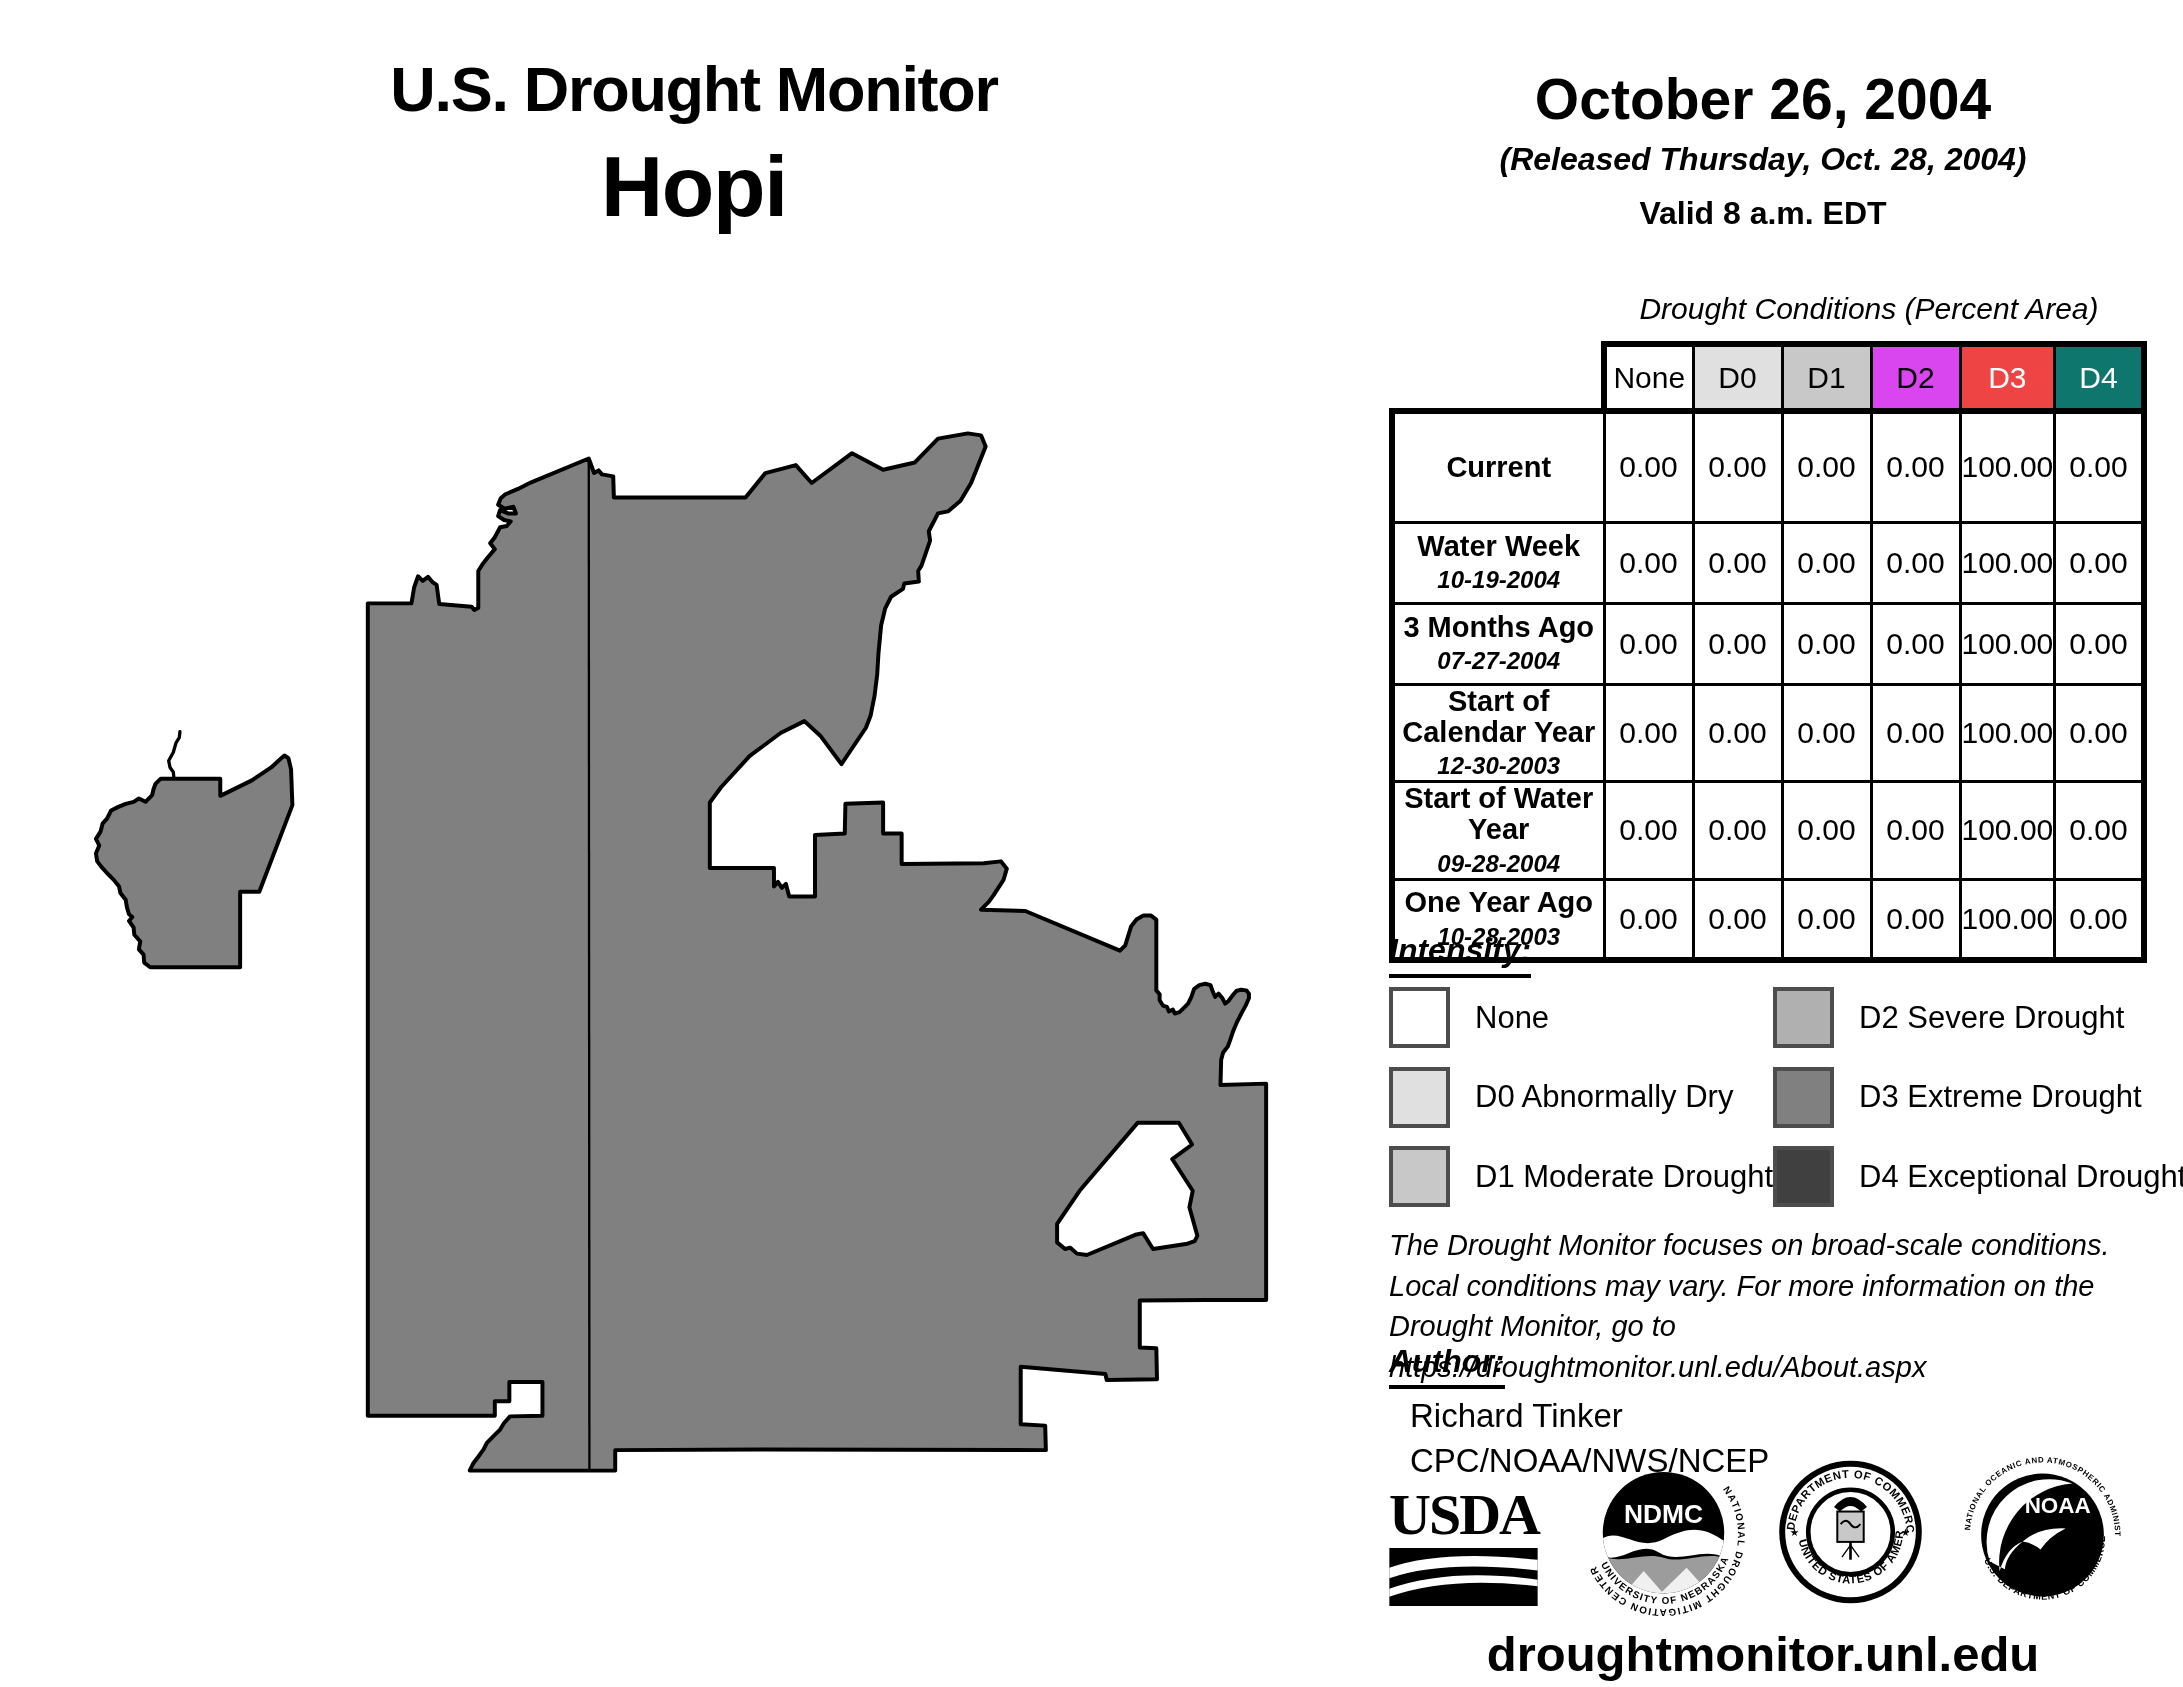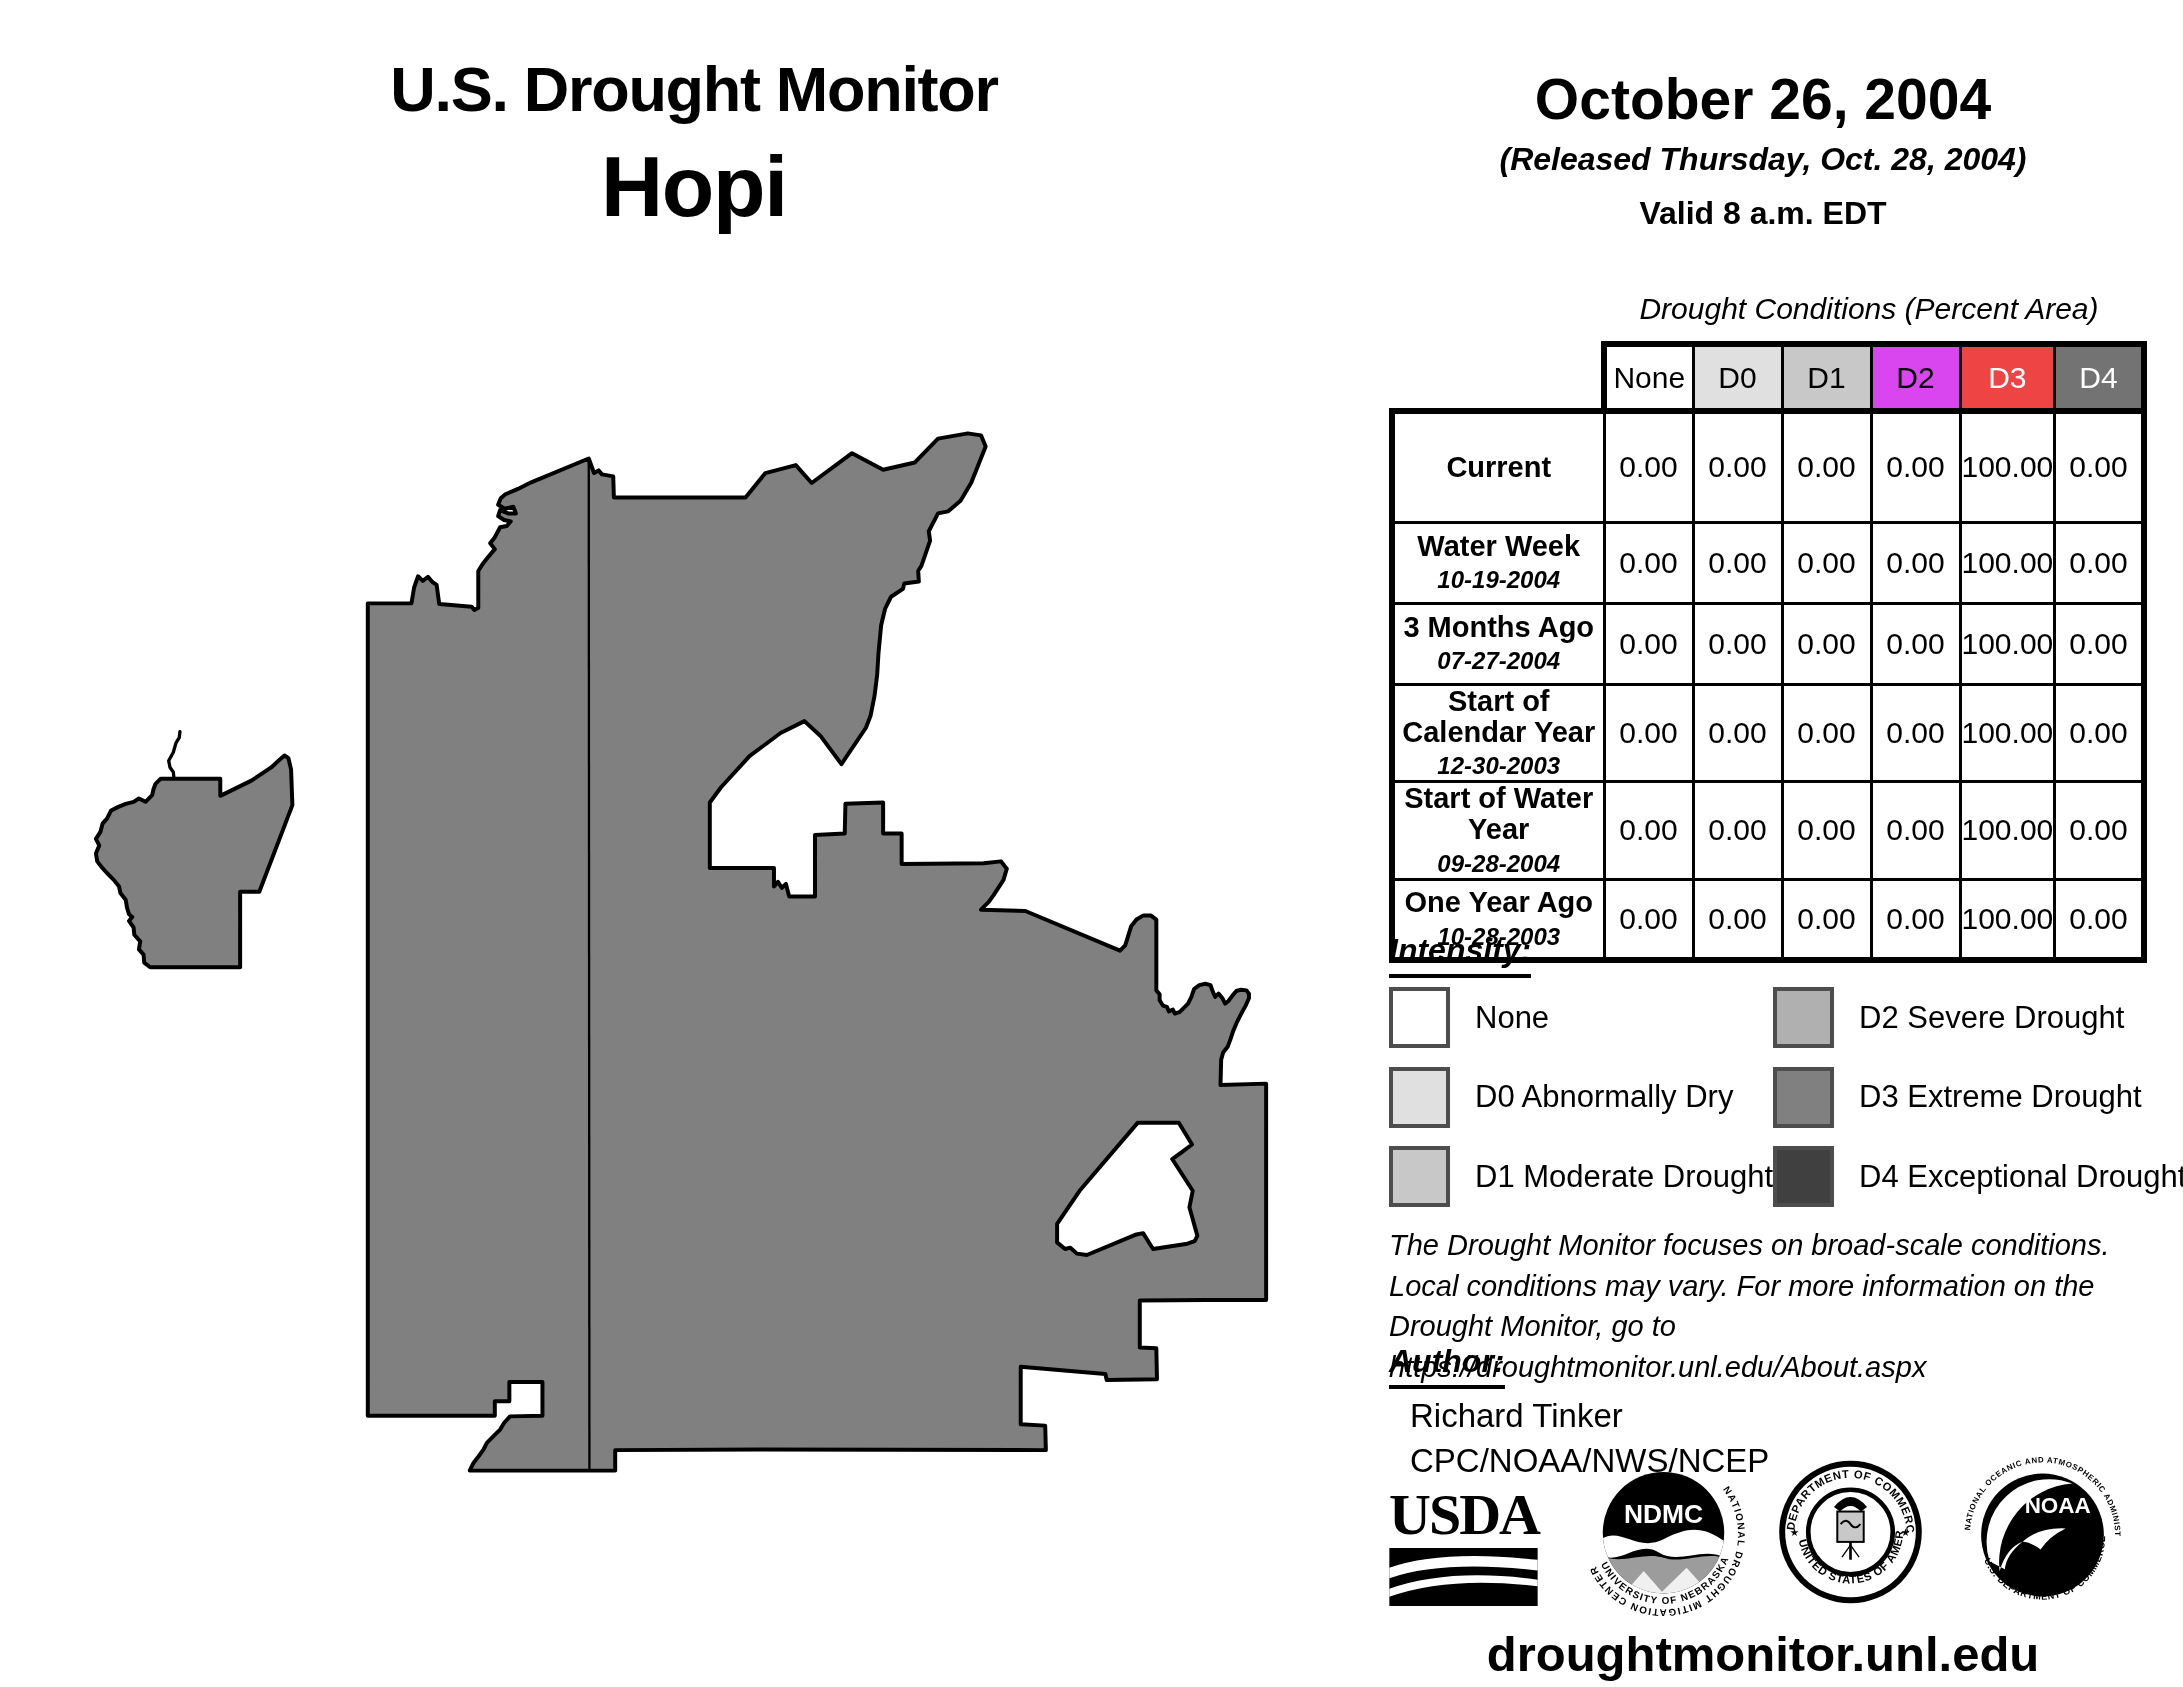--- a/index.html
+++ b/index.html
@@ -86,21 +86,21 @@
       <col style="width:89px">
   </colgroup>
   <thead>
     <tr id="table-header-row">
       <th class="spacer"></th>
     <th class="col-h first" style="background: rgb(255, 255, 255); color: rgb(0, 0, 0);">None</th>
         <th class="col-h" style="background: rgb(224, 224, 224); color: rgb(0, 0, 0);">D0</th>
         <th class="col-h" style="background: rgb(200, 200, 200); color: rgb(0, 0, 0);">D1</th>
         <th class="col-h" style="background: #d946ef; color: rgb(0, 0, 0);">D2</th>
         <th class="col-h" style="background: #ef4444; color: rgb(255, 255, 255);">D3</th>
-        <th class="col-h last" style="background: #737373; color: rgb(255, 255, 255);">D4</th>
+        <th class="col-h last" style="background: #0f766e; color: rgb(255, 255, 255);">D4</th>
       </tr>
   </thead>
   <tbody id="table-body">
       <tr>
         <th class="rowlab">
           <div class="lbl">Current</div>
         </th>
         <td class="val">0.00</td>
         <td class="val">0.00</td>
         <td class="val">0.00</td>

